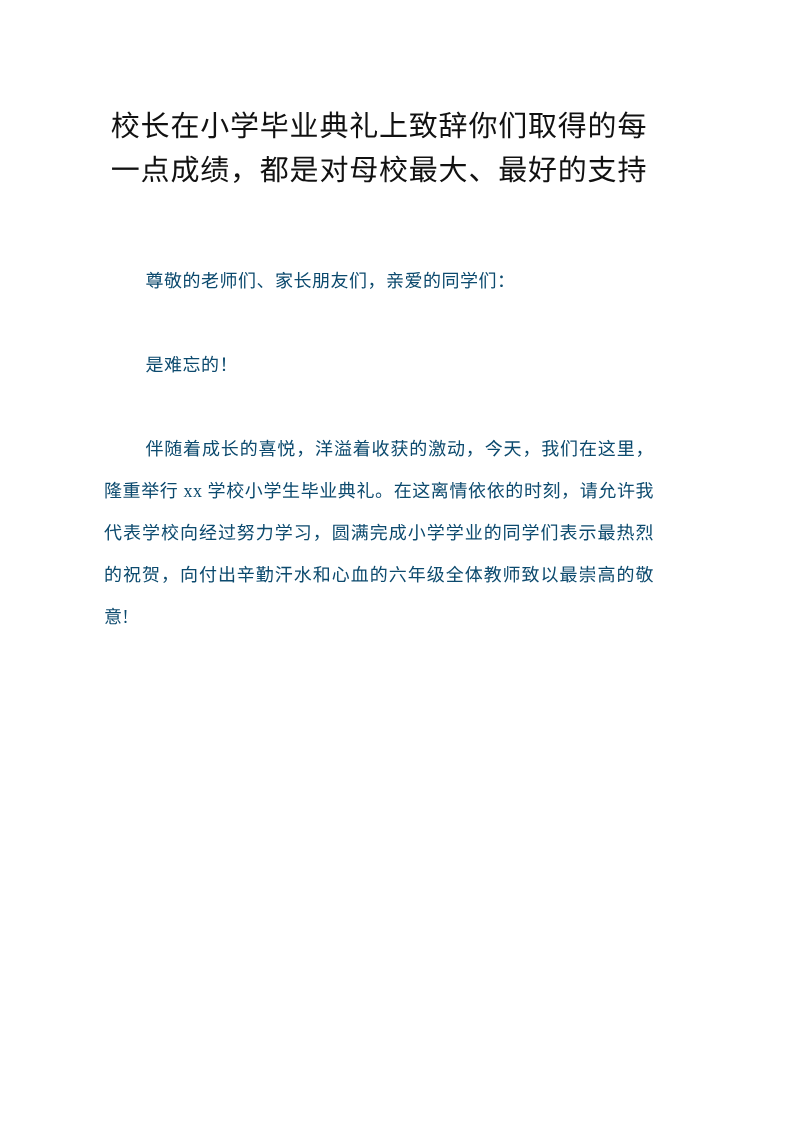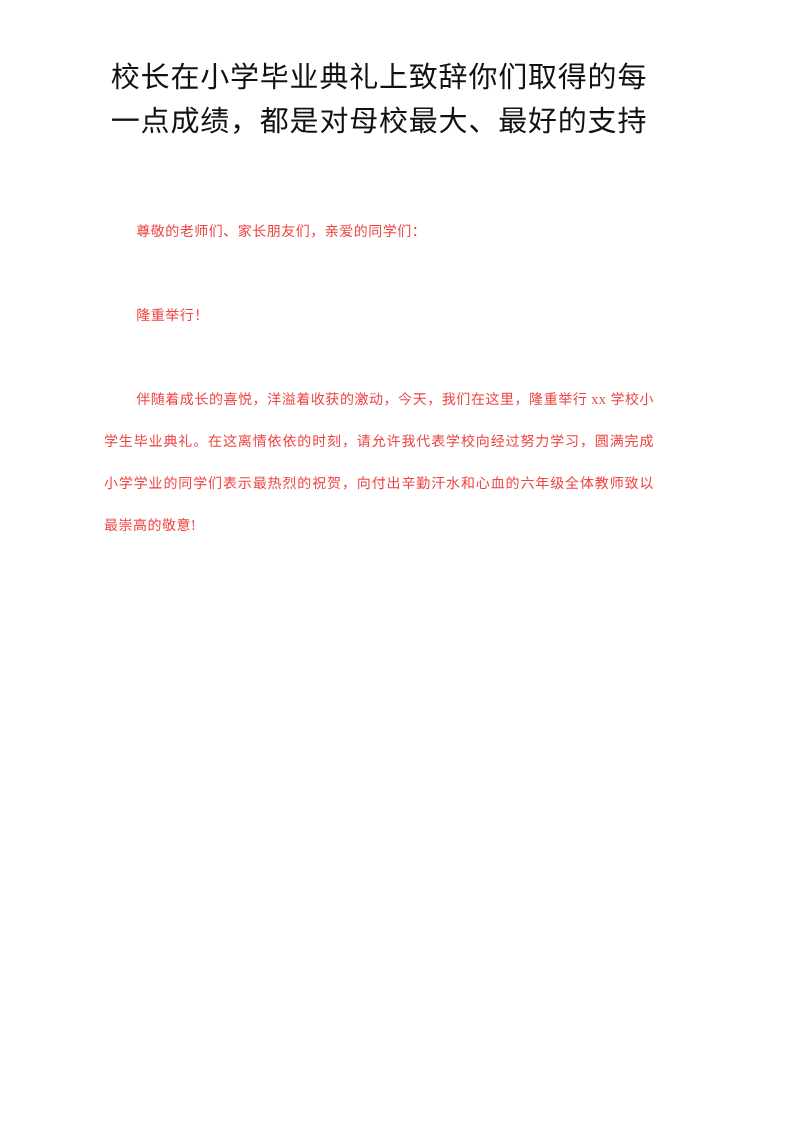--- a/index.html
+++ b/index.html
@@ -11,52 +11,52 @@
     width: 793px;
     height: 1122px;
     overflow: hidden;
     font-family: "Liberation Serif", "DejaVu Serif", serif;
   }
   .page {
     box-sizing: border-box;
     width: 770px;
     height: 1122px;
     background: #ffffff;
-    padding: 55px 116px 0 104px;
+    padding: 104px 116px 0 104px;
   }
   .doc-title {
     margin: 0 0 68px 0;
     font-size: 29px;
     font-weight: normal;
     color: #111111;
     line-height: 44px;
     letter-spacing: 0.8px;
     text-align: center;
     word-break: break-all;
   }
   .doc-body p {
     margin: 0 0 42px 0;
-    font-size: 14px;
+    font-size: 18px;
     font-weight: normal;
-    color: #ef4444;
+    color: #0c4a6e;
     line-height: 42px;
     letter-spacing: 0.5px;
     text-indent: 2.3em;
     text-align: justify;
     text-align-last: left;
     word-break: break-all;
   }
 </style>
 </head>
 <body>
 
 <div class="page">
   <h1 class="doc-title">校长在小学毕业典礼上致辞你们取得的每一点成绩，都是对母校最大、最好的支持</h1>
 
   <div class="doc-body">
     <p>尊敬的老师们、家长朋友们，亲爱的同学们：</p>
 
-    <p>隆重举行！</p>
+    <p>是难忘的！</p>
 
     <p>伴随着成长的喜悦，洋溢着收获的激动，今天，我们在这里，隆重举行 xx 学校小学生毕业典礼。在这离情依依的时刻，请允许我代表学校向经过努力学习，圆满完成小学学业的同学们表示最热烈的祝贺，向付出辛勤汗水和心血的六年级全体教师致以最崇高的敬意!</p>
 
   </div>
 </div>
 
 </body></html>

